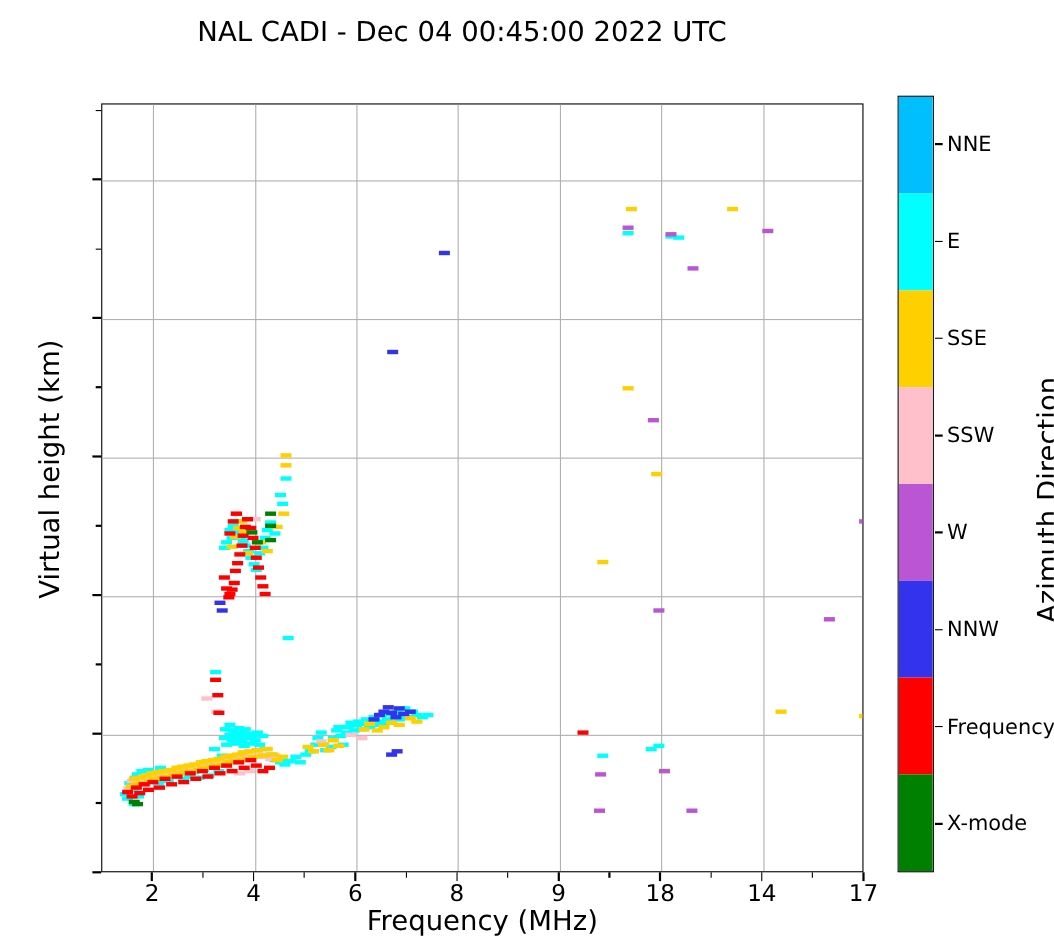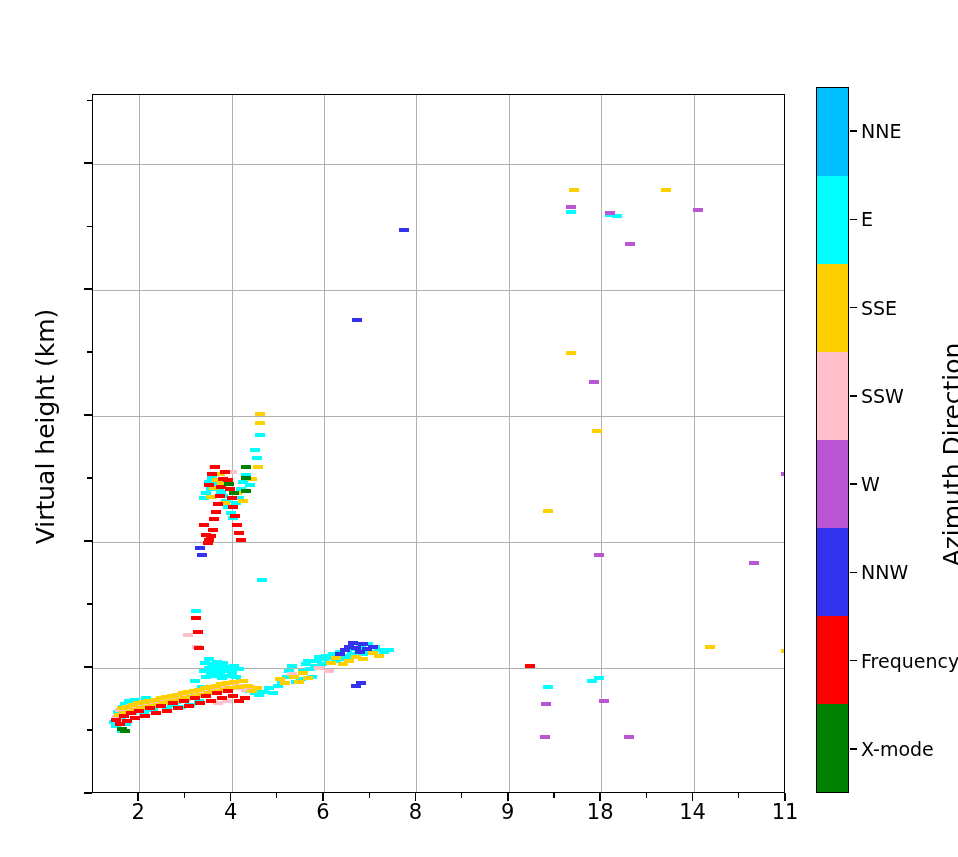--- a/index.html
+++ b/index.html
@@ -151,20 +151,21 @@
     transform: rotate(-90deg);
     transform-origin: 50% 50%;
     white-space: nowrap;
   }
 </style>
 </head>
 <body>
 
 <div id="figure">
 
+  <div class="fig-title">NAL CADI - Dec 04 00:45:00 2022 UTC</div>
 
   <div id="plot-area">
       <div class="gridline-v" style="left: 46.2px;"></div>
       <div class="gridline-v" style="left: 138.6px;"></div>
       <div class="gridline-v" style="left: 231px;"></div>
       <div class="gridline-v" style="left: 323.4px;"></div>
       <div class="gridline-v" style="left: 415.8px;"></div>
       <div class="gridline-v" style="left: 508.2px;"></div>
       <div class="gridline-v" style="left: 600.6px;"></div>
       <div class="gridline-h" style="top: 573.1px;"></div>
@@ -561,31 +562,32 @@
       <div class="xtick-label" style="left: 323px;">6</div>
       <div class="xtick-mark" style="left: 322.2px;"></div>
       <div class="xtick-label" style="left: 415.4px;">8</div>
       <div class="xtick-mark" style="left: 414.6px;"></div>
       <div class="xtick-label" style="left: 507.8px;">9</div>
       <div class="xtick-mark" style="left: 507px;"></div>
       <div class="xtick-label" style="left: 600.2px;">18</div>
       <div class="xtick-mark" style="left: 599.4px;"></div>
       <div class="xtick-label" style="left: 692.6px;">14</div>
       <div class="xtick-mark" style="left: 691.8px;"></div>
-      <div class="xtick-label" style="left: 785px;">11</div>
+      <div class="xtick-label" style="left: 785px;">17</div>
       <div class="xtick-mark" style="left: 784.2px;"></div>
       <div class="xtick-minor" style="left: 183.7px;"></div>
       <div class="xtick-minor" style="left: 276.1px;"></div>
       <div class="xtick-minor" style="left: 368.5px;"></div>
       <div class="xtick-minor" style="left: 460.9px;"></div>
       <div class="xtick-minor" style="left: 553.3px;"></div>
       <div class="xtick-minor" style="left: 645.7px;"></div>
       <div class="xtick-minor" style="left: 738.1px;"></div>
     </div>
 
+  <div class="axis-title-x">Frequency (MHz)</div>
   <div class="axis-title-y">Virtual height (km)</div>
 
   <div id="colorbar">
       <div class="cbar-seg" style="height: 12.5%; background: rgb(0, 191, 255);"></div>
       <div class="cbar-seg" style="height: 12.5%; background: rgb(0, 255, 255);"></div>
       <div class="cbar-seg" style="height: 12.5%; background: rgb(255, 208, 0);"></div>
       <div class="cbar-seg" style="height: 12.5%; background: rgb(255, 192, 203);"></div>
       <div class="cbar-seg" style="height: 12.5%; background: rgb(186, 85, 211);"></div>
       <div class="cbar-seg" style="height: 12.5%; background: rgb(51, 51, 238);"></div>
       <div class="cbar-seg" style="height: 12.5%; background: rgb(255, 0, 0);"></div>

